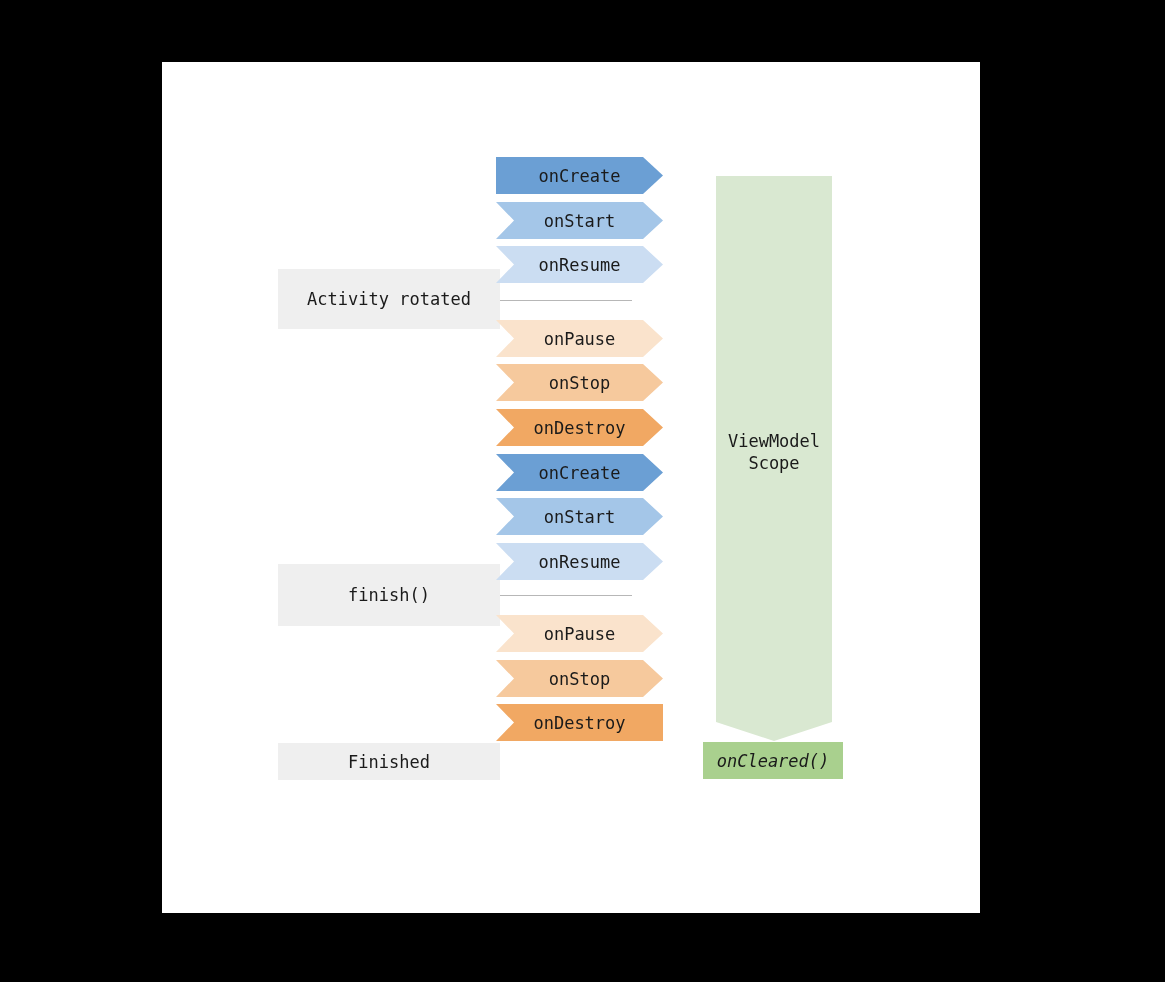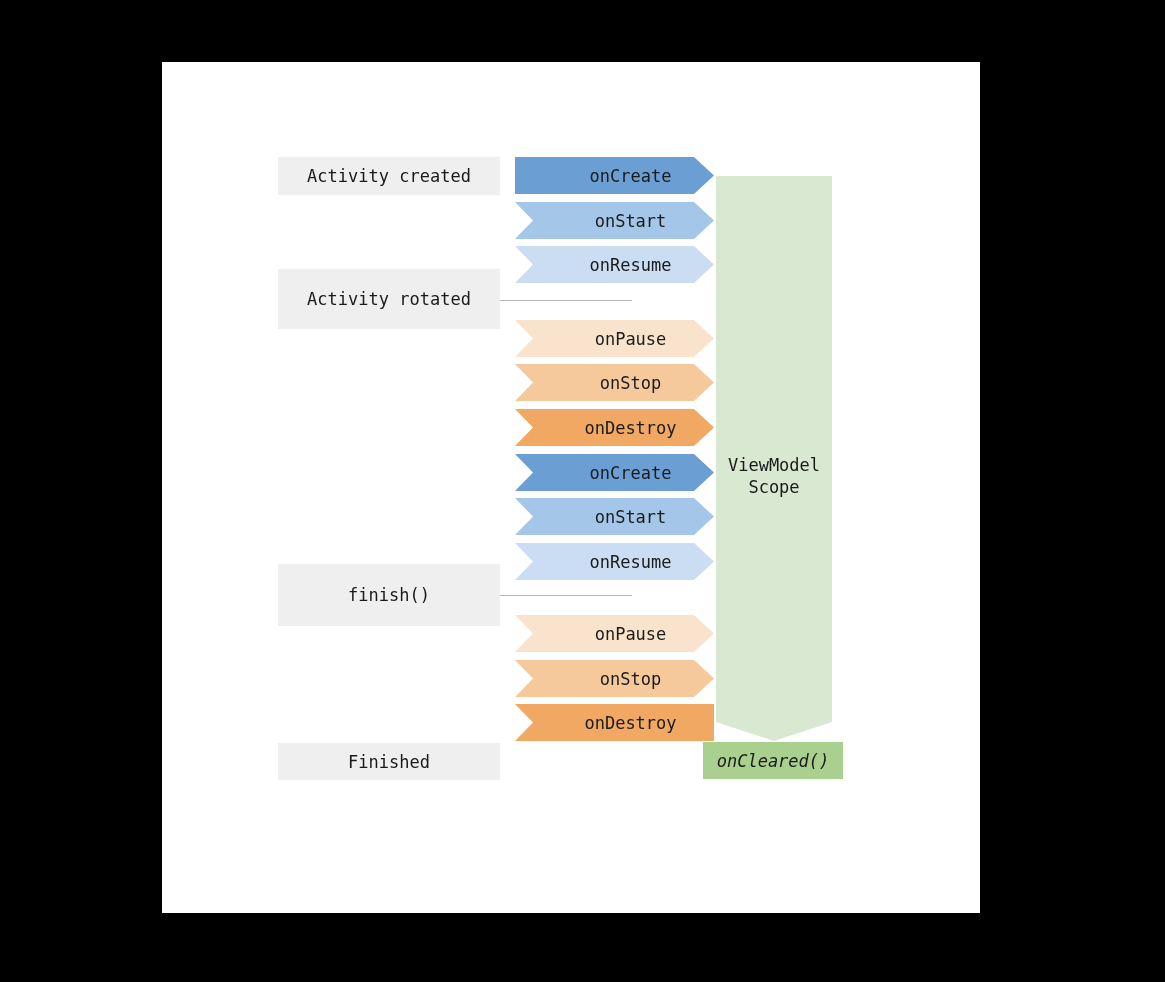--- a/index.html
+++ b/index.html
@@ -26,56 +26,52 @@
   .s0{top:95px;height:38px}
   .s1{top:207px;height:60px}
   .s2{top:502px;height:62px}
   .s3{top:681px;height:37px}
   
   .connector{position:absolute;left:338px;width:132px;height:1px;background:#b7b7b7}
   .l0{top:238px}
   .l1{top:533px}
   
   .chev{
-    position:absolute;left:353px;width:167px;height:37px;
+    position:absolute;left:334px;width:167px;height:37px;
     display:flex;align-items:center;justify-content:center;
     white-space:nowrap;
-    padding-left:32px;
   }
   .flat-left{clip-path:polygon(0 0,calc(100% - 20px) 0,100% 50%,calc(100% - 20px) 100%,0 100%)}
   .notched{clip-path:polygon(0 0,calc(100% - 20px) 0,100% 50%,calc(100% - 20px) 100%,0 100%,18px 50%)}
   .flat-right{clip-path:polygon(0 0,100% 0,100% 100%,0 100%,18px 50%)}
   .y0{top:95px}.y1{top:140px}.y2{top:184px}
   .y3{top:258px}.y4{top:302px}.y5{top:347px}
   .y6{top:392px}.y7{top:436px}.y8{top:481px}
   .y9{top:553px}.y10{top:598px}.y11{top:642px}
   
   .vm-arrow{
     position:absolute;left:554px;top:114px;width:116px;height:565px;
     clip-path:polygon(0 0,100% 0,100% calc(100% - 19px),50% 100%,0 calc(100% - 19px));
   }
   .vm-label{
-    position:absolute;left:554px;top:392px;width:116px;
+    position:absolute;left:554px;top:368px;width:116px;
     text-align:center;line-height:22px;
   }
   .oncleared{
     position:absolute;left:541px;top:680px;width:140px;height:37px;
     display:flex;align-items:center;justify-content:center;
     white-space:nowrap;
     font-style:italic;
   }
 </style>
 </head>
 <body>
 
 <div class="canvas">
 
-  <div class="state s0">
-    <span>Activity created</span>
-  </div>
   <div class="state s1">
     <span>Activity rotated</span>
   </div>
   <div class="state s2">
     <span>finish()</span>
   </div>
   <div class="state s3">
     <span>Finished</span>
   </div>
 

